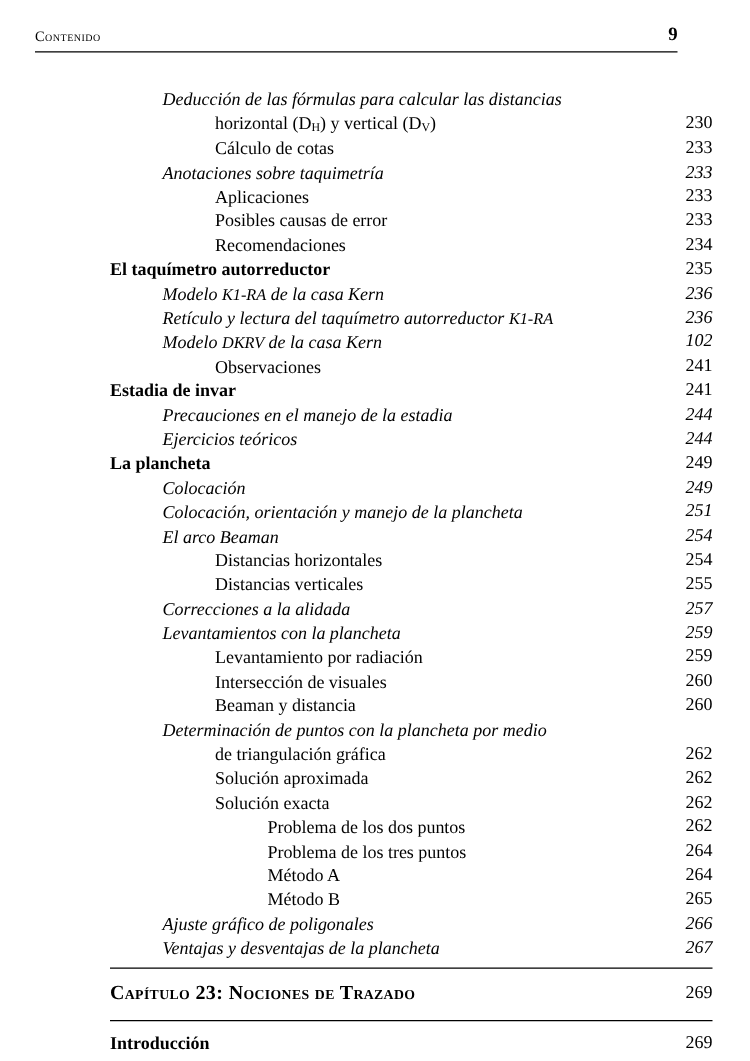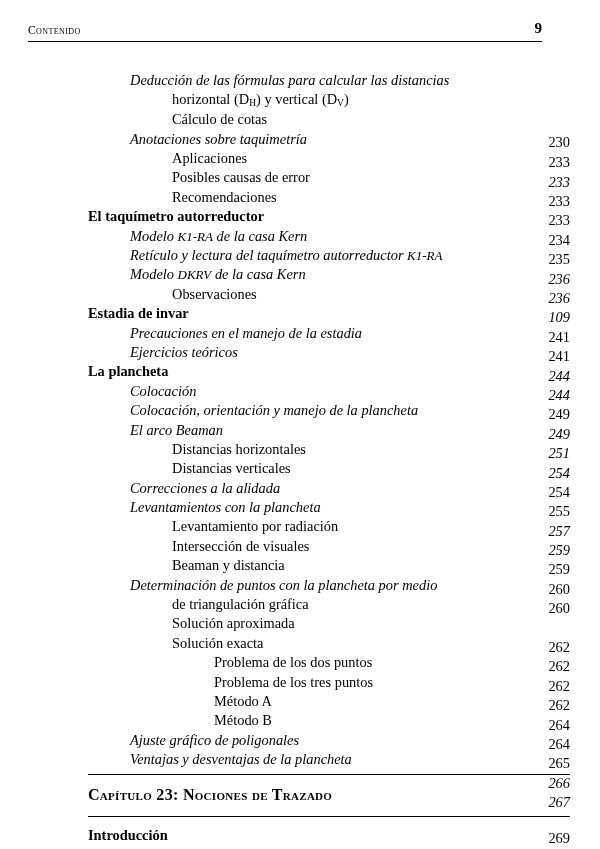--- a/index.html
+++ b/index.html
@@ -73,21 +73,20 @@
     font-size: 14.4px;
     white-space: nowrap;
   }
   .pageno {
     position: absolute;
     right: 0;
     top: 0;
     font-size: 14.4px;
     text-align: right;
     width: 34px;
-    margin-top: 44px;
   }
 
   
   .lvl0 { padding-left: 0px; text-decoration: underline; }
   .lvl1 { padding-left: 42px; font-style: italic; }
   .lvl2 { padding-left: 84px; }
   .lvl3 { padding-left: 126px; }
 
   .bold .label { font-weight: bold; }
 
@@ -183,21 +182,21 @@
       <span class="pageno">236</span>
     </div>
 
     <div class="row lvl1">
       <span class="label">Retículo y lectura del taquímetro autorreductor <span class="small-caps-inline">K1-RA</span></span>
       <span class="pageno">236</span>
     </div>
 
     <div class="row lvl1">
       <span class="label">Modelo <span class="small-caps-inline">DKRV</span> de la casa Kern</span>
-      <span class="pageno">109</span>
+      <span class="pageno">102</span>
     </div>
 
 
     <div class="row lvl2">
       <span class="label">Observaciones</span>
       <span class="pageno">241</span>
     </div>
 
     <div class="row lvl0 bold">
       <span class="label">Estadia de invar</span>

